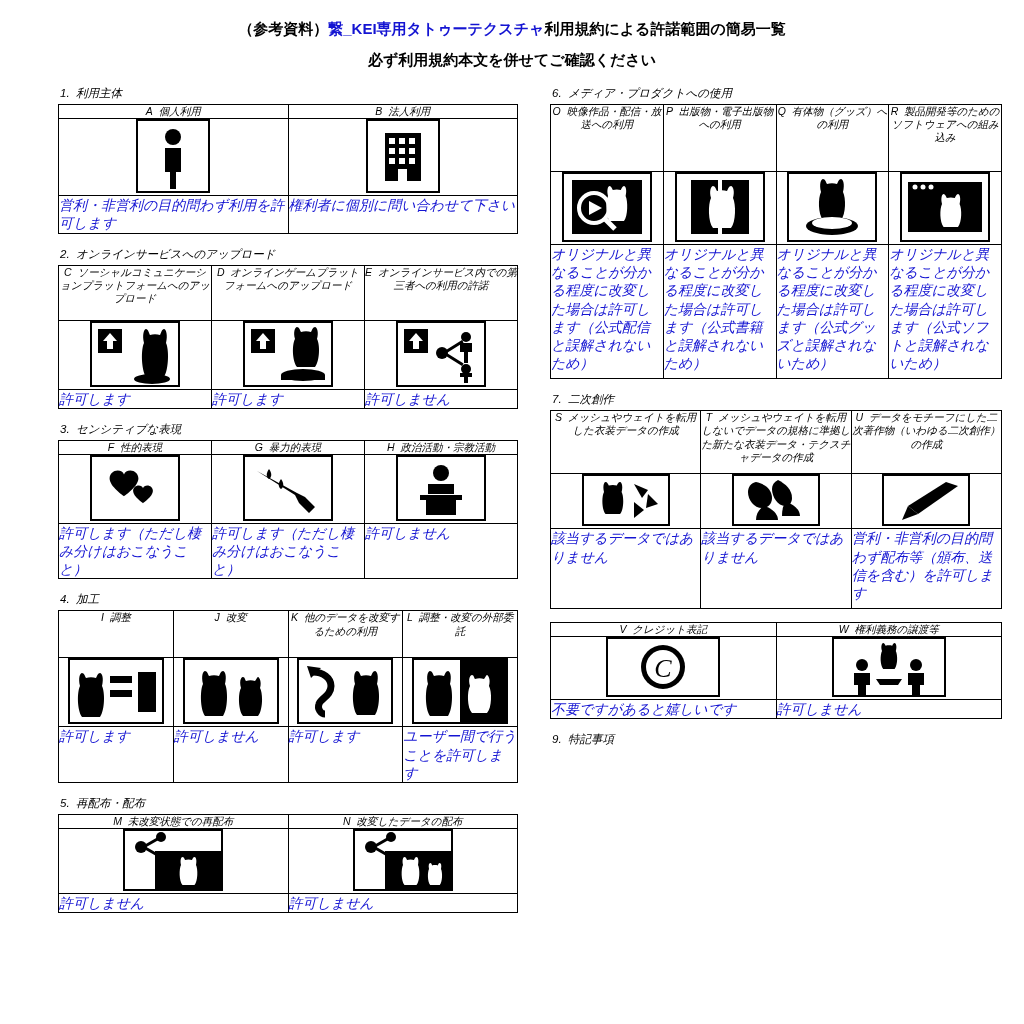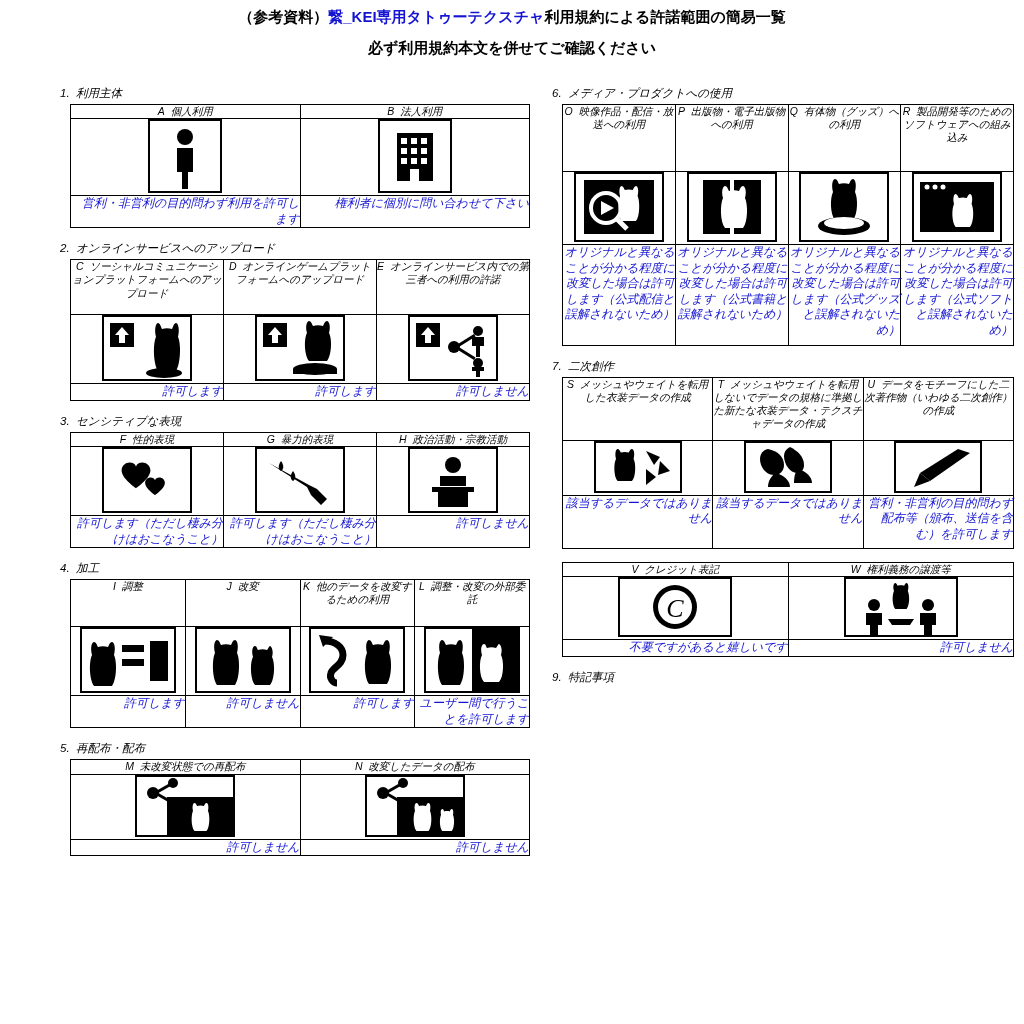--- a/index.html
+++ b/index.html
@@ -8,53 +8,53 @@
     background:#ffffff;
     font-family:"Liberation Sans","DejaVu Sans",sans-serif;
     color:#000000;
     font-size:11px;
     position:relative;
     overflow:hidden;
   }
   .page{width:1024px;height:1024px;position:relative;}
 
   
-  .header{text-align:center;padding-top:8px;}
+  .header{text-align:center;padding-top:20px;}
   .header .line1{font-size:15px;font-weight:bold;letter-spacing:0px;}
   .header .line2{font-size:15px;font-weight:bold;margin-top:12px;}
   .blue{color:#1414d2;}
 
   
   .col-left{position:absolute;left:58px;top:86px;width:460px;}
   .col-right{position:absolute;left:534px;top:86px;width:452px;padding-left:16px;}
 
   .section{margin-bottom:13px;font-style:italic;}
   .sec-title{font-size:11.5px;margin:0 0 3px 2px;font-weight:normal;}
 
-  table.grid{border-collapse:collapse;table-layout:fixed;width:100%;margin-left:12px;}
+  table.grid{border-collapse:collapse;table-layout:fixed;width:100%;}
   table.grid td{
     border:1.4px solid #000;
     vertical-align:top;
     padding:0;
   }
   .hdr{
     text-align:center;
     font-size:10.5px;
     line-height:1.25;
     padding:3px 3px 4px 3px;
     vertical-align:top;
   }
   .icon-cell{
     text-align:center;
     padding:6px 2px 6px 2px;
     vertical-align:middle;
   }
   .note{
-    text-align:right;
-    font-size:12px;
+    text-align:left;
+    font-size:14px;
     line-height:1.3;
     color:#1414d2;
     padding:3px 4px 4px 4px;
     vertical-align:top;
   }
   .note.tall{padding-bottom:6px;}
   .icon-box{
     display:inline-block;
     border:2.5px solid #000;
     background:#fff;

